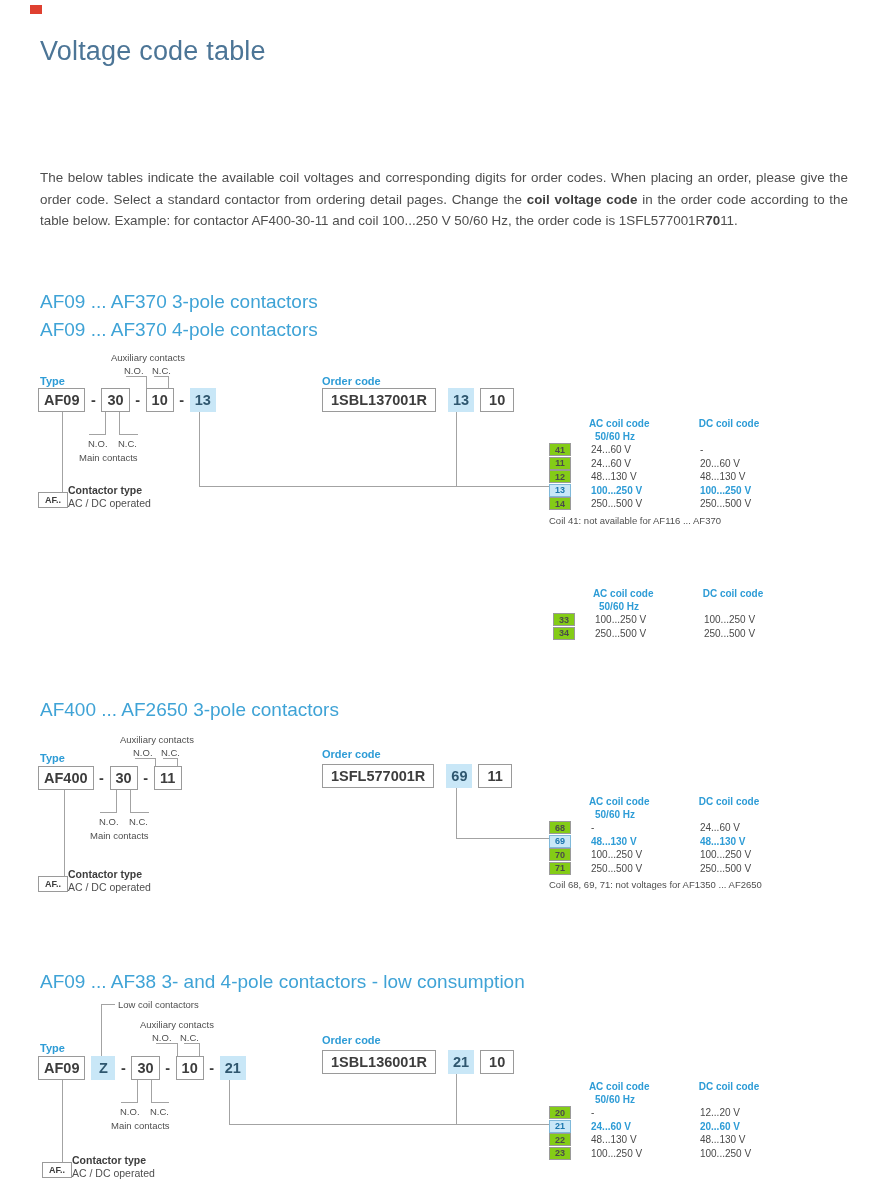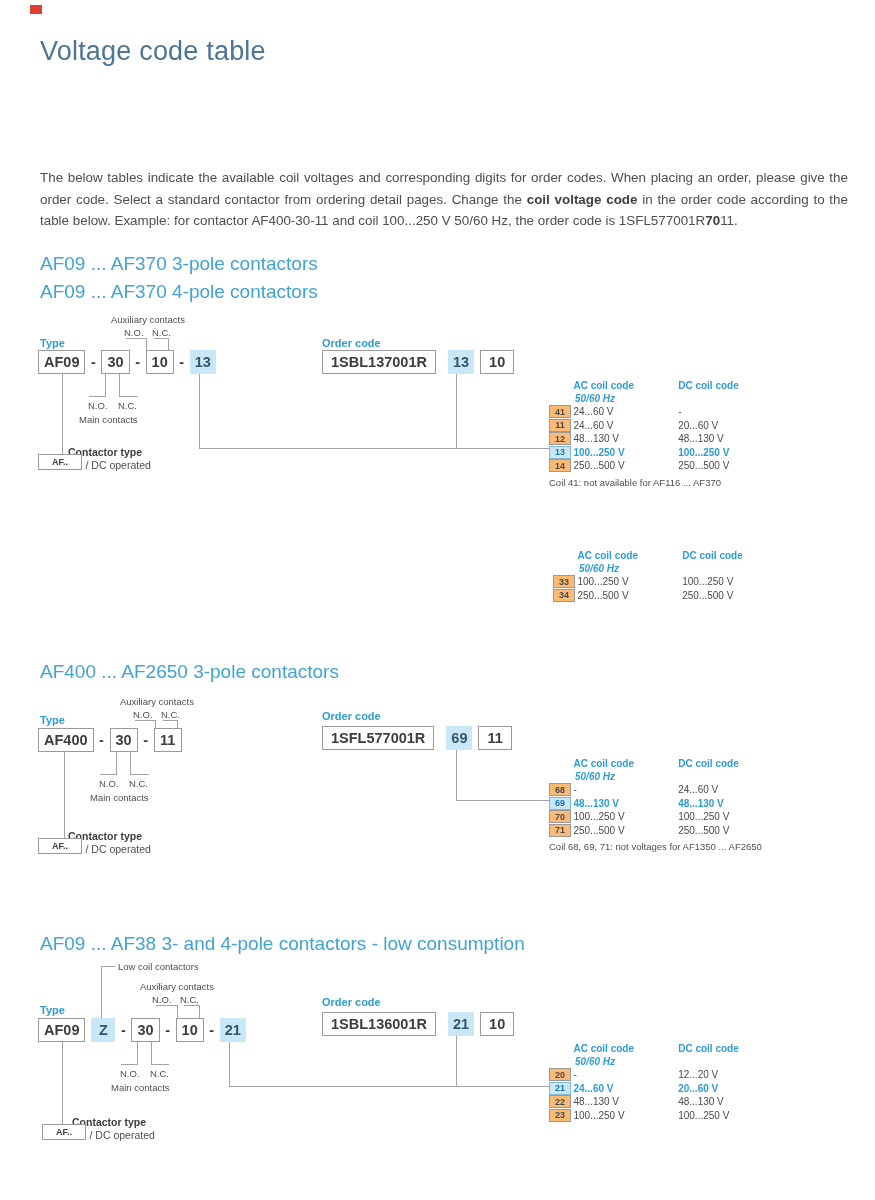--- a/index.html
+++ b/index.html
@@ -3,57 +3,57 @@
 <meta charset="utf-8">
 <style>
   html,body{margin:0;padding:0;background:#fff;}
   .page{position:relative;width:875px;height:1200px;background:#fff;overflow:hidden;
         font-family:"Liberation Sans",sans-serif;color:#4a4a4a;}
   .marker{position:absolute;left:30px;top:5px;width:12px;height:9px;background:#df4030;}
   .title{position:absolute;left:40px;top:36px;font-size:27px;color:#4c7596;letter-spacing:.2px;}
   .intro{position:absolute;left:40px;top:154px;width:808px;font-size:13.4px;line-height:21.5px;
          color:#4e4e4e;text-align:justify;}
   .intro b{color:#3f3f3f;}
-  .sec{position:absolute;left:0;width:788px;}
+  .sec{position:absolute;left:0;width:788px;margin-top:38px;}
   .sec-heading{position:absolute;left:40px;top:0;}
   .h2line{font-size:19px;line-height:28px;color:#3fa3d6;}
   .blue-label{position:absolute;font-size:11px;font-weight:bold;color:#2e9cd6;}
   .sm{position:absolute;font-size:9.5px;color:#4f4f4f;white-space:nowrap;}
   .ct-bold{position:absolute;font-size:10.5px;font-weight:bold;color:#3d3d3d;white-space:nowrap;}
   .acdc{position:absolute;font-size:10.5px;color:#4f4f4f;white-space:nowrap;}
   .af-box{position:absolute;border:1px solid #9a9a9a;font-size:9px;font-weight:bold;color:#3d3d3d;
-          padding:2px 13px;background:#fff;}
+          padding:2px 6px;background:#fff;}
   .type-row,.order-row{position:absolute;display:flex;align-items:center;height:24px;}
   .order-row{gap:6px;}
   .vbox{display:inline-flex;align-items:center;justify-content:center;height:24px;min-width:28px;
         padding:0 5px;box-sizing:border-box;border:1px solid #9a9a9a;background:#fff;
         font-size:14.5px;font-weight:bold;color:#3d3d3d;white-space:nowrap;}
   .order-row .vbox{padding:0 8px;}
   .vchip{display:inline-flex;align-items:center;justify-content:center;height:24px;min-width:24px;
          padding:0 5px;box-sizing:border-box;background:#c9e7f7;font-size:14.5px;font-weight:bold;
          color:#2f576f;white-space:nowrap;}
   .vbox + .vchip{margin-left:6px;}
   .dash{display:inline-flex;justify-content:center;width:16px;font-size:14.5px;font-weight:bold;color:#3d3d3d;}
   .ln{position:absolute;}
   .bt{border-top:1px solid #a3a3a3;}
   .bb{border-bottom:1px solid #a3a3a3;}
   .bl{border-left:1px solid #a3a3a3;}
   .br{border-right:1px solid #a3a3a3;}
   .coil-table{position:absolute;width:240px;}
-  .ct-row{display:flex;align-items:center;}
+  .ct-row{display:flex;align-items:center;gap:20px;}
   .ct-hdr{height:14px;}
-  .ct-frq{height:12px;margin-bottom:1px;font-style:italic;}
+  .ct-frq{height:12px;margin-bottom:1px;}
   .ct-data{height:13.5px;}
   .ct-code{width:26px;display:inline-flex;}
   .ct-ac{width:86px;}
   .ct-dc{width:118px;padding-left:24px;}
   .ct-h{font-size:10px;font-weight:bold;color:#2e9cd6;}
   .val{font-size:10px;color:#4a4a4a;}
   .ct-codebox{display:inline-flex;align-items:center;justify-content:center;width:20px;height:11px;
-              border:1px solid #9a9a9a;background:#fdba74;font-size:9px;font-weight:bold;color:#4a4a4a;}
+              border:1px solid #9a9a9a;background:#84cc16;font-size:9px;font-weight:bold;color:#4a4a4a;}
   .ct-data.hl .ct-codebox{background:#c9e7f7;border-color:#7fb8d9;color:#1b76ad;}
   .ct-data.hl .val{color:#2e9cd6;font-weight:bold;}
   .ct-note{margin-top:4px;font-size:9.5px;color:#4f4f4f;white-space:nowrap;}
   .plc-h{position:absolute;font-size:13.5px;font-weight:bold;color:#2e9cd6;line-height:18px;white-space:nowrap;}
 </style>
 </head>
 <body>
 
 <div class="page">
 

